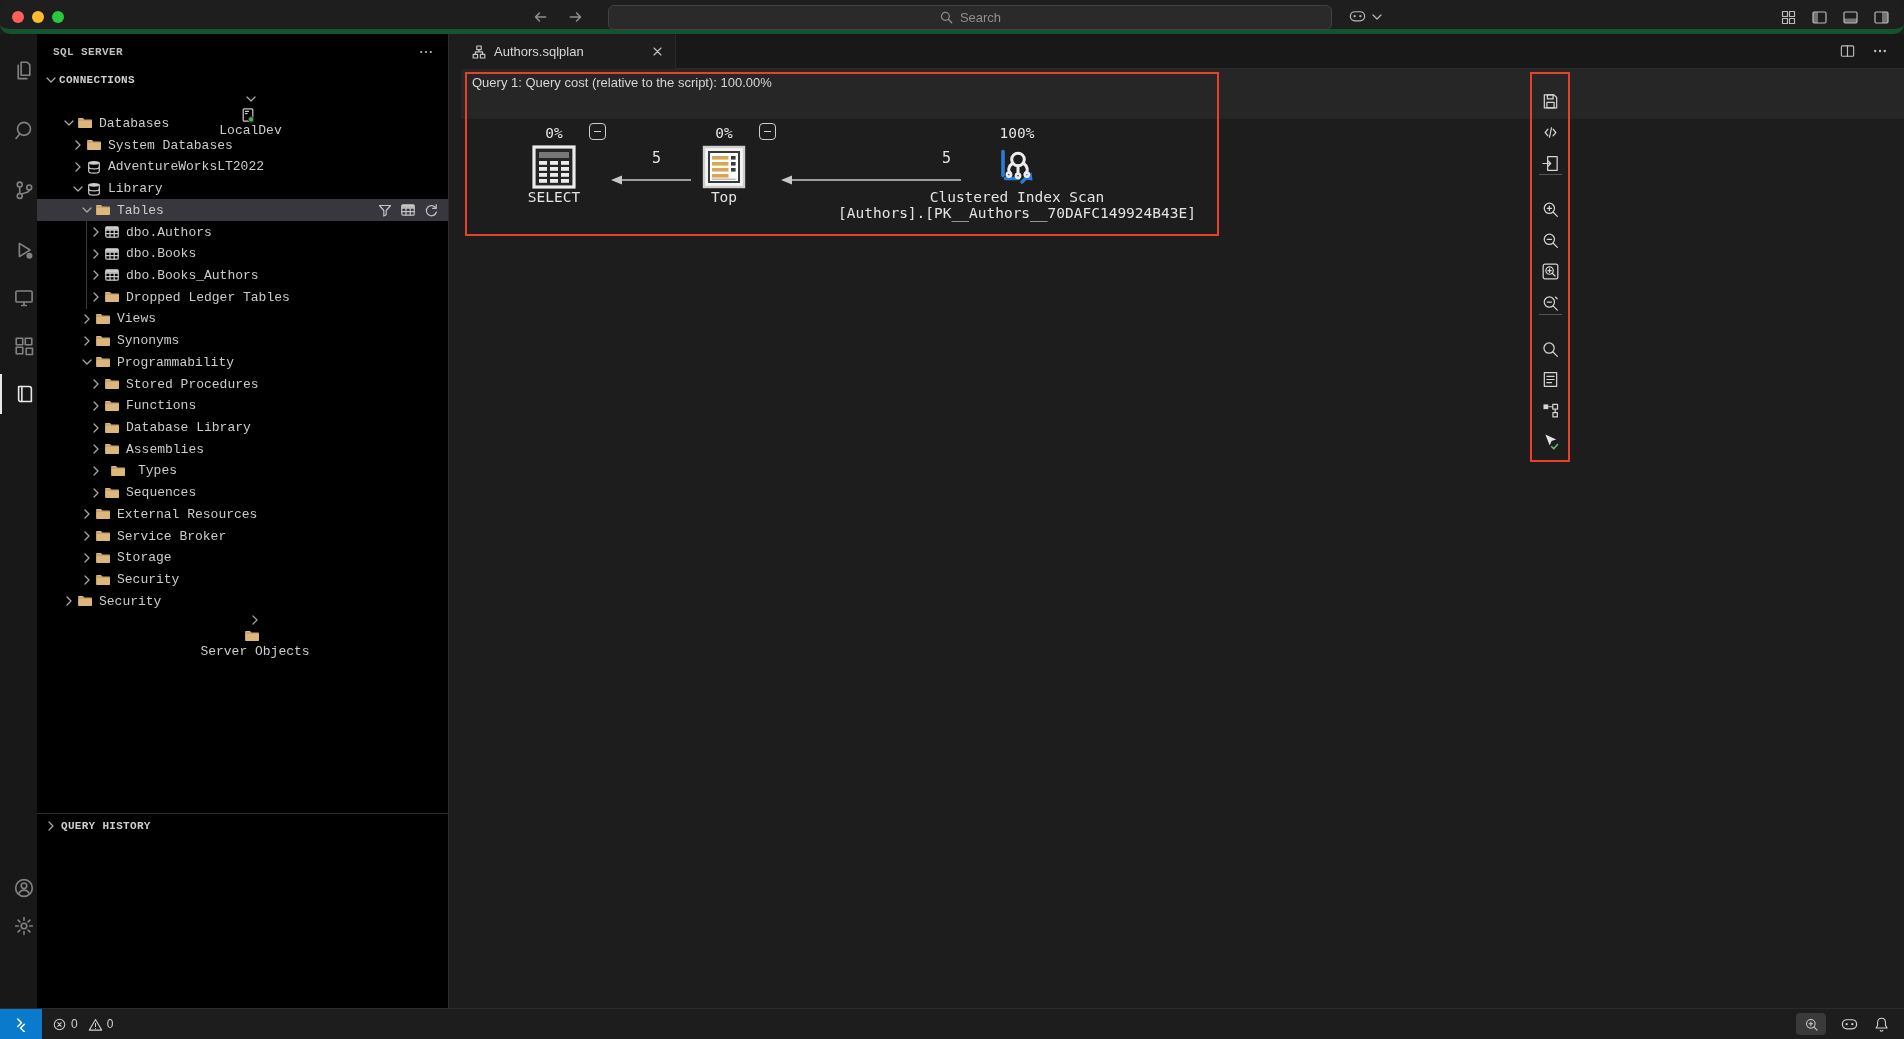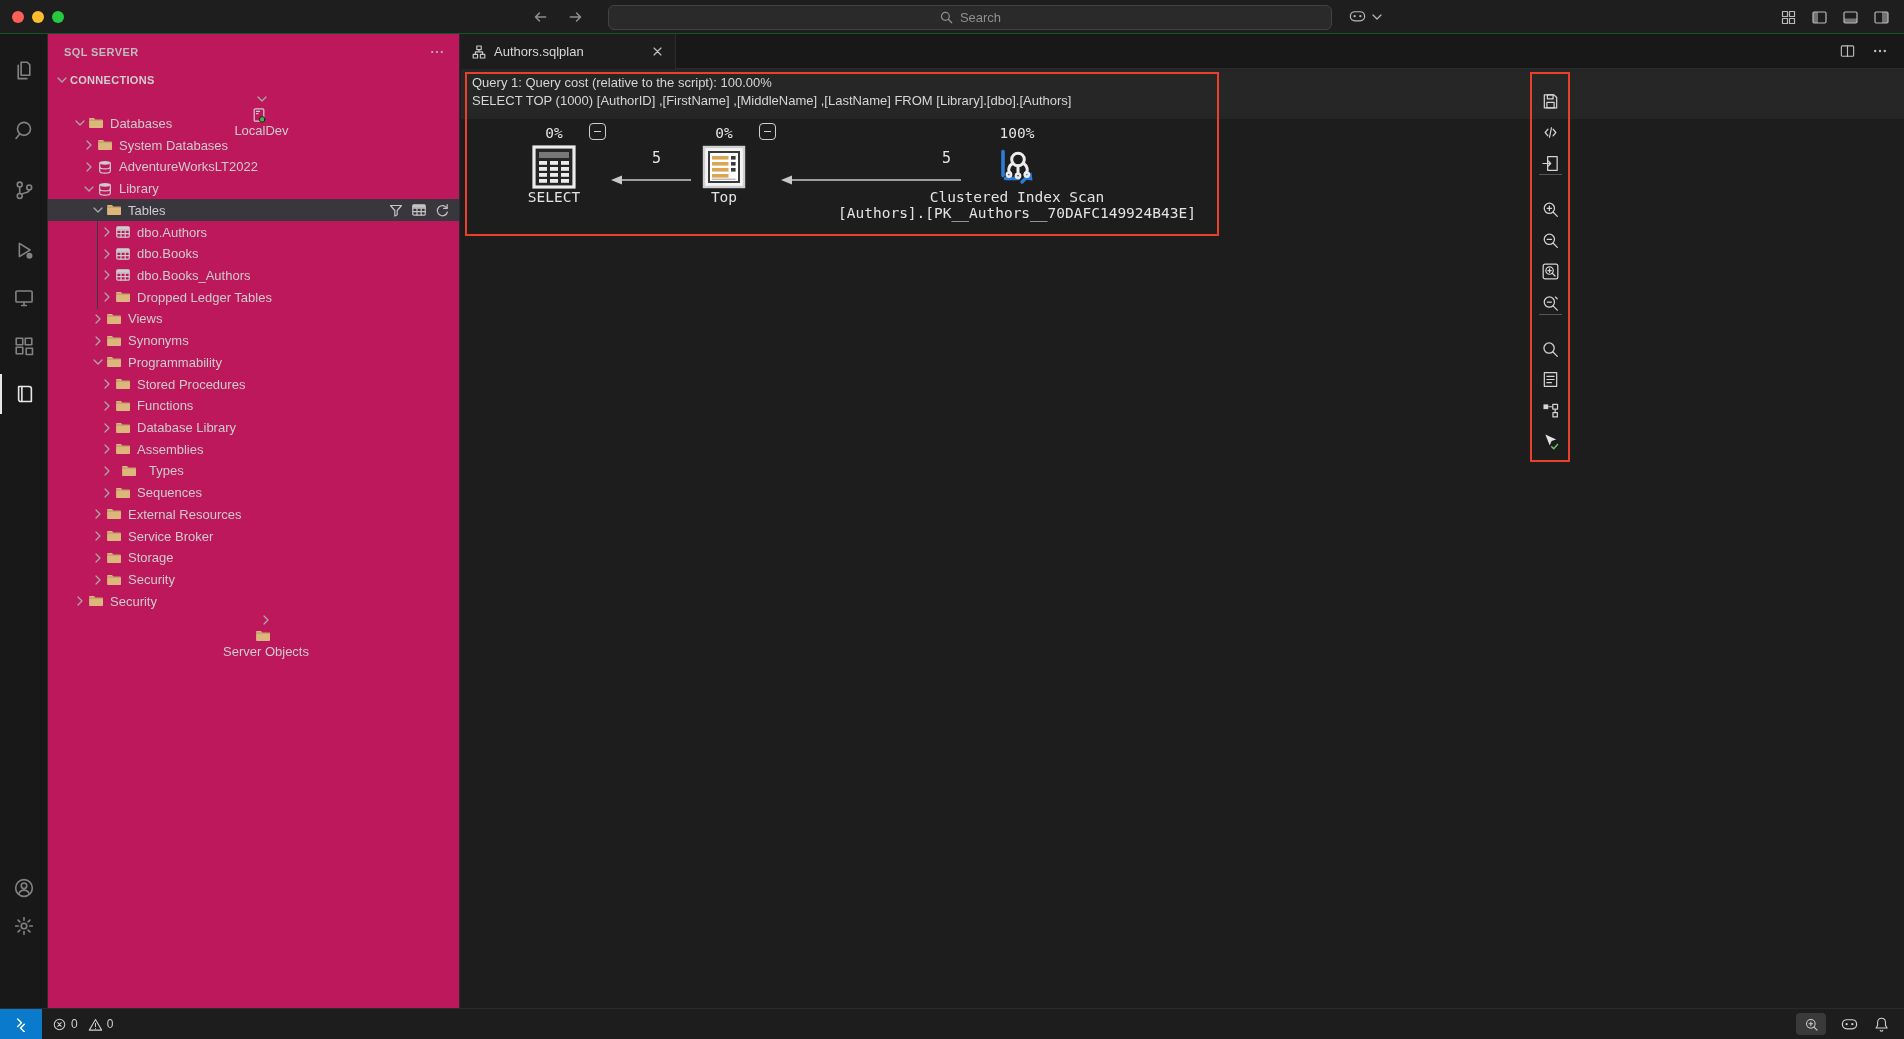--- a/index.html
+++ b/index.html
@@ -1,37 +1,37 @@
 <!DOCTYPE html>
 <html><head>
 <meta charset="utf-8">
 <style>
   html,body{margin:0;padding:0;background:#0d0d0d;font-family:"Liberation Sans",sans-serif;}
   #app{position:relative;width:1904px;height:1039px;background:#1d1d1d;overflow:hidden;color:#cccccc;-webkit-font-smoothing:antialiased;}
   svg{display:block;}
 
   
-  .titlebar{position:absolute;left:0;top:0;width:1904px;height:34px;background:#1e1e1e;border-bottom:1px solid #14532d;box-sizing:border-box;}
+  .titlebar{position:absolute;left:0;top:0;width:1904px;height:34px;background:#1e1e1e;border-bottom:5px solid #14532d;box-sizing:border-box;border-radius:10px;}
   .traffic{position:absolute;left:12px;top:11px;display:flex;gap:8px;}
   .tl{width:12px;height:12px;border-radius:50%;}
   .nav{position:absolute;left:530px;top:7px;display:flex;gap:16px;color:#8f8f8f;}
   .nav .nav-btn{width:20px;height:20px;display:flex;align-items:center;justify-content:center;}
   .searchbox{position:absolute;left:608px;top:5px;width:722px;height:23px;background:#2a2a2a;border:1px solid #424242;border-radius:6px;display:flex;align-items:center;justify-content:center;gap:6px;color:#8f8f8f;font-size:13px;}
   .tb-copilot{position:absolute;left:1348px;top:7px;display:flex;align-items:center;gap:2px;color:#b9b9b9;}
   .tb-right{position:absolute;right:14px;top:8px;display:flex;gap:13px;color:#b9b9b9;}
   .tb-right .tb-ic{width:18px;height:18px;display:flex;align-items:center;justify-content:center;}
 
   
   .activitybar{position:absolute;left:0;top:34px;width:48px;height:974px;background:#181818;border-right:1px solid #2b2b2b;box-sizing:border-box;}
   .ab-item{position:absolute;left:0;width:47px;height:40px;display:flex;align-items:center;justify-content:center;color:#828282;}
   .ab-item.active{color:#e7e7e7;border-left:2px solid #e7e7e7;}
   .ab-item.active svg{margin-left:-2px;}
 
   
-  .sidebar{position:absolute;left:48px;top:34px;width:412px;height:974px;background:#be185d;border-right:1px solid #2b2b2b;box-sizing:border-box;overflow:hidden;}
+  .sidebar{position:absolute;left:37px;top:34px;width:412px;height:974px;background:#000000;border-right:1px solid #2b2b2b;box-sizing:border-box;overflow:hidden;font-family:Liberation Mono, monospace;}
   .sb-head{position:absolute;left:0;top:0;width:100%;height:35px;}
   .sb-title{position:absolute;left:16px;top:12px;font-size:11px;font-weight:bold;letter-spacing:.4px;color:#bdbdbd;}
   .sb-more{position:absolute;right:14px;top:10px;color:#bdbdbd;}
   .tree-row{position:absolute;left:0;width:412px;height:22px;display:flex;align-items:center;font-size:13px;color:#cccccc;cursor:default;box-sizing:border-box;}
   .tree-row.selected{background:#37373d;}
   .tree-row.section{font-size:11px;font-weight:bold;letter-spacing:.3px;color:#cfcfcf;}
   .chev{width:16px;height:16px;display:flex;align-items:center;justify-content:center;color:#aaaaaa;flex:none;}
   .t-icon{width:16px;height:16px;margin-right:6px;display:flex;align-items:center;justify-content:center;flex:none;}
   .t-label{white-space:nowrap;}
   .row-actions{margin-left:auto;margin-right:10px;display:flex;gap:7px;color:#c4c4c4;}
@@ -602,20 +602,28 @@
           <div class="t-icon">
             <svg width="16" height="16" viewBox="0 0 16 16">
               <path fill="#dcb67a" d="M1.8 3h4.1l1.5 1.6h6.9c.4 0 .7.3.7.7v7c0 .4-.3.7-.7.7H1.8c-.4 0-.7-.3-.7-.7V3.7c0-.4.3-.7.7-.7z"></path>
               <rect x="1.1" y="4.6" width="13.9" height=".9" fill="#00000033"></rect>
             </svg>
           </div>
           <div class="t-label">Server Objects</div>
         </div>
       </div>
     <div class="indent-guide"></div>
+    <div class="qh">
+      <span class="chev">
+          <svg width="16" height="16" viewBox="0 0 16 16" fill="none" stroke="currentColor" stroke-width="1.2" stroke-linecap="round" stroke-linejoin="round">
+            <path d="M6 4l4 4-4 4"></path>
+          </svg>
+        </span>
+      <span>QUERY HISTORY</span>
+    </div>
   </div>
 
   <div class="editor">
     <div class="tabbar">
       <div class="tab">
         <span class="tab-icon">
             <svg width="16" height="16" viewBox="0 0 16 16" fill="none" stroke="currentColor" stroke-width="1.2" stroke-linecap="round" stroke-linejoin="round">
               <rect x="5.8" y="2" width="4.4" height="3.6"></rect>
               <rect x="2.2" y="10.4" width="4.4" height="3.6"></rect>
               <rect x="9.4" y="10.4" width="4.4" height="3.6"></rect>
@@ -640,21 +648,20 @@
             <svg width="16" height="16" viewBox="0 0 16 16" fill="none" stroke="currentColor" stroke-width="1.2" stroke-linecap="round" stroke-linejoin="round">
               <circle cx="3.2" cy="8" r="1.2" fill="currentColor" stroke="none"></circle>
               <circle cx="8" cy="8" r="1.2" fill="currentColor" stroke="none"></circle>
               <circle cx="12.8" cy="8" r="1.2" fill="currentColor" stroke="none"></circle>
             </svg>
           </div>
         </div>
     </div>
     <div class="plan-band">
       <div class="plan-line1">Query 1: Query cost (relative to the script): 100.00%</div>
-      <div class="plan-line2">SELECT TOP (1000) [AuthorID] ,[FirstName] ,[MiddleName] ,[LastName] FROM [Library].[dbo].[Authors]</div>
     </div>
     <div class="plan-canvas">
         <div class="plan-node" style="left: 13px; top: 6px; width: 160px;">
           <div class="pn-cost">0%</div>
           <div class="pn-icon">
             <svg width="44" height="44" viewBox="0 0 44 44">
               <rect x="2" y="2" width="40" height="40" fill="#252525" stroke="#ececec" stroke-width="3.2"></rect>
               <rect x="7" y="7" width="30" height="6" fill="#777777"></rect>
               <rect x="7" y="16" width="8" height="3.8" fill="#ececec"></rect>
               <rect x="18" y="16" width="8" height="3.8" fill="#ececec"></rect>

